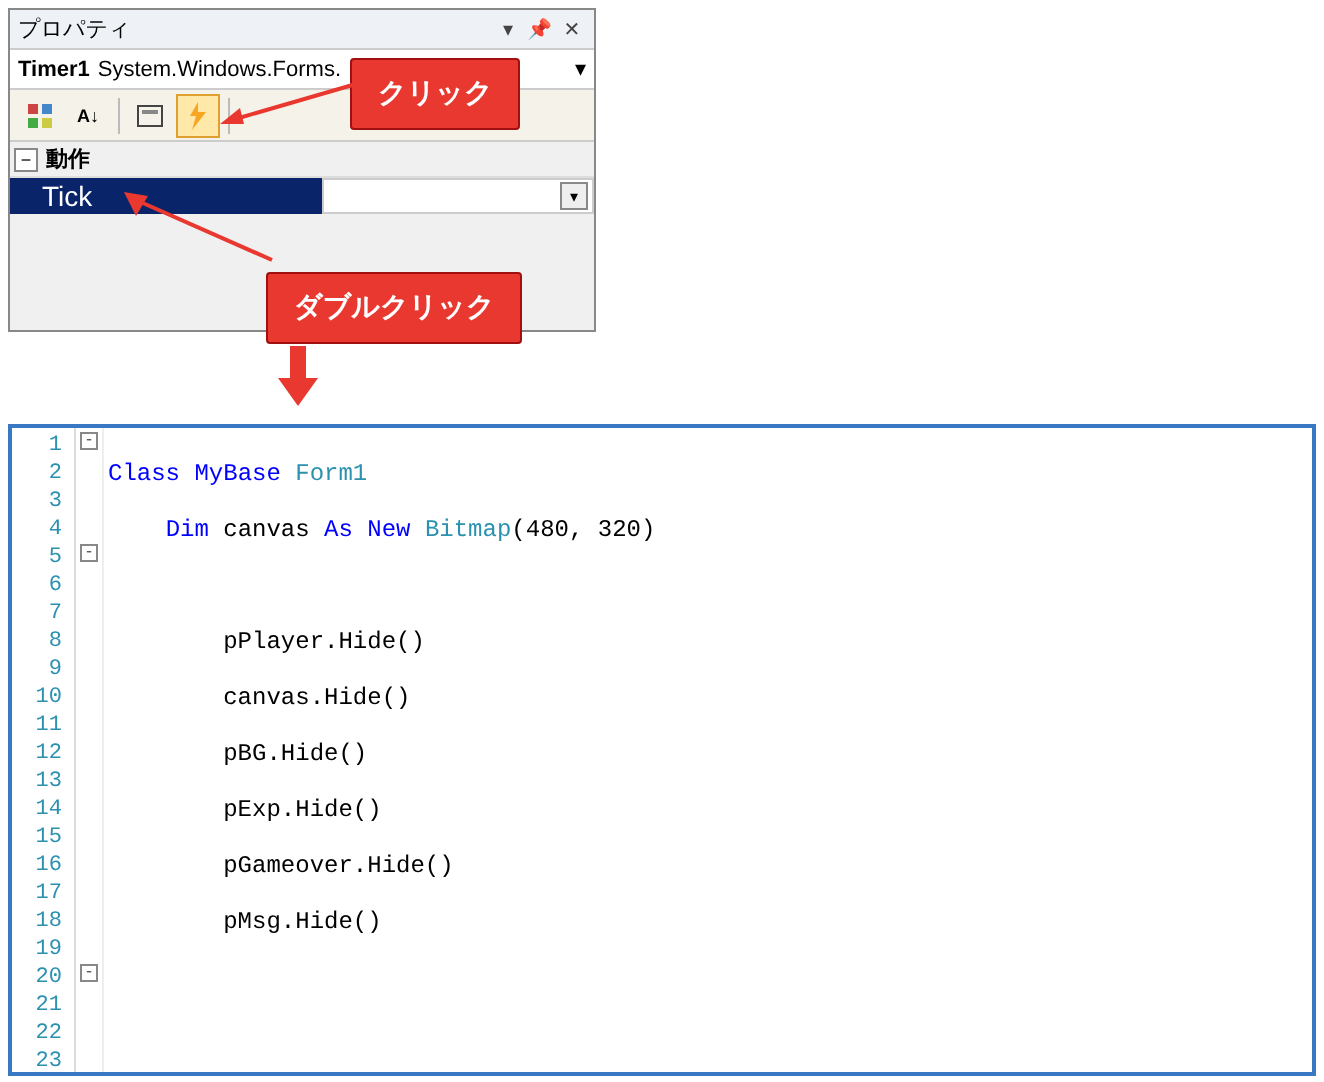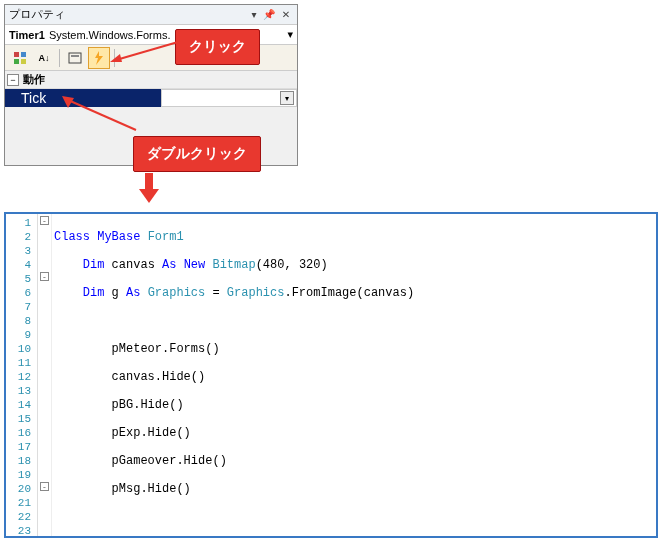--- a/index.html
+++ b/index.html
@@ -140,23 +140,22 @@
         <div>23</div>
     </div>
     <div class="fold-col">
       <div class="fold-box" style="top:2px">-</div>
       <div class="fold-box" style="top:58px">-</div>
       <div class="fold-box" style="top:268px">-</div>
     </div>
     <div class="code">
 <div><span class="kw">Class</span><span class="kw"> MyBase </span><span class="typ">Form1</span></div>
 <div>    <span class="kw">Dim</span><span> canvas </span><span class="kw">As</span><span class="kw"> New </span><span class="typ">Bitmap</span><span>(480, 320)</span></div>
-<div>    <span class="kw">Dim</span><span> g </span><span class="kw">As</span><span class="typ"> Graphics </span><span>= </span><span class="typ">Graphics</span><span>.FromImage(canvas)</span></div>
 <div> </div>
-<div>        <span>pMeteor.Forms()</span></div>
+<div>        <span>pPlayer.Hide()</span></div>
 <div>        <span>canvas.Hide()</span></div>
 <div>        <span>pBG.Hide()</span></div>
 <div>        <span>pExp.Hide()</span></div>
 <div>        <span>pGameover.Hide()</span></div>
 <div>        <span>pMsg.Hide()</span></div>
 
 
 
 
 

